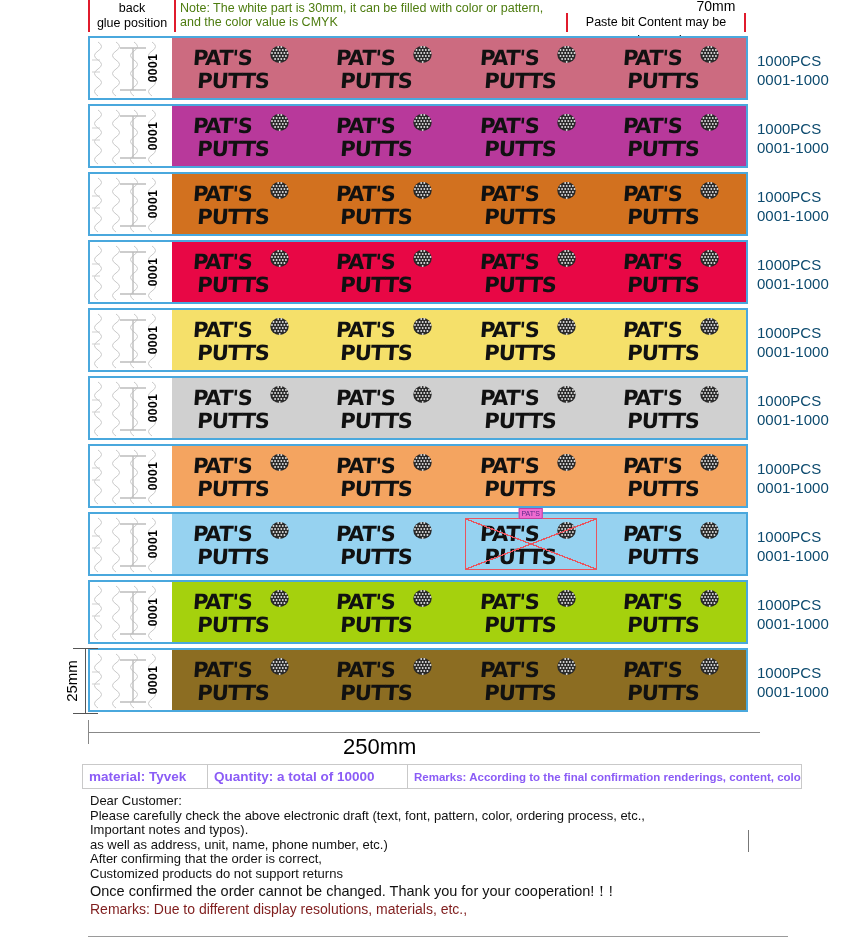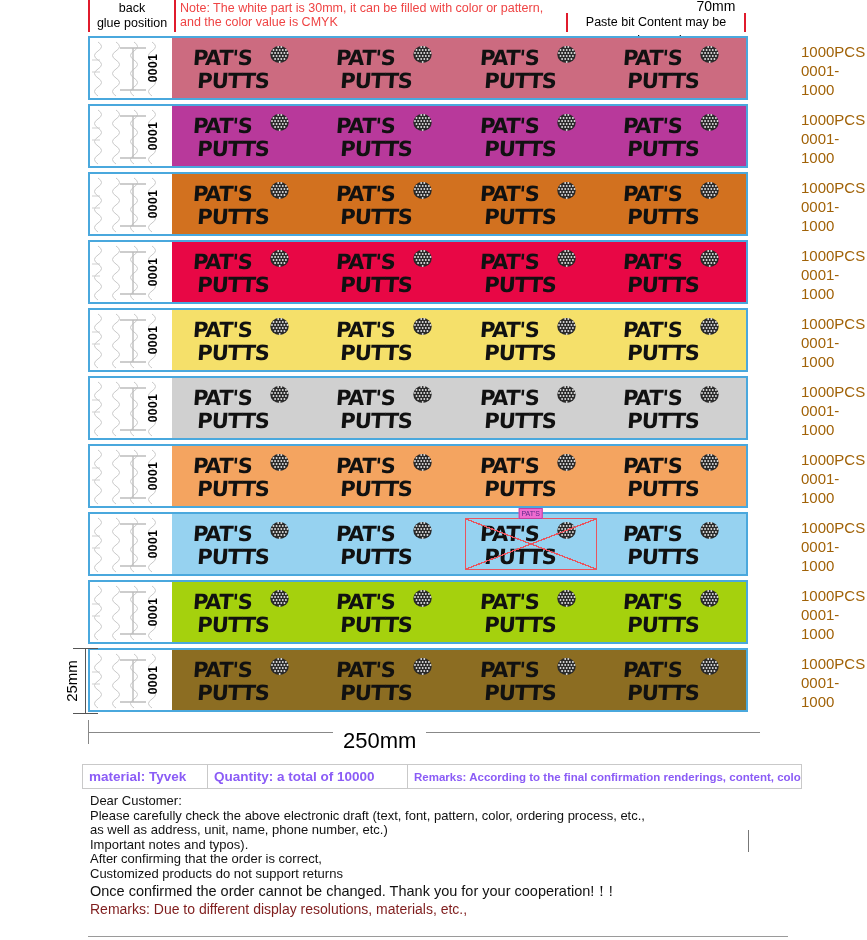--- a/index.html
+++ b/index.html
@@ -18,21 +18,21 @@
     position:absolute;left:0;top:0;width:867px;height:32px;
   }
   .hdr-glue{
     position:absolute;left:88px;top:0;width:88px;height:32px;
     text-align:center;line-height:15px;font-size:12.5px;color:#000;
     border-left:2px solid #e01b2c;border-right:2px solid #e01b2c;
     box-sizing:border-box;padding-top:1px;
   }
   .hdr-note{
     position:absolute;left:180px;top:1px;width:380px;
-    font-size:12.5px;line-height:14px;color:#ef4444;
+    font-size:12.5px;line-height:14px;color:#4d7c0f;
   }
   .hdr-70{
     position:absolute;left:566px;top:-2px;width:300px;
     text-align:center;font-size:14px;color:#000;
   }
   .hdr-paste{
     position:absolute;left:566px;top:13px;width:180px;height:19px;
     font-size:12.5px;color:#000;line-height:18px;text-align:center;
     border-left:2px solid #e01b2c;border-right:2px solid #e01b2c;
     box-sizing:border-box;
@@ -83,43 +83,43 @@
   }
   .marquee-tag{
     position:absolute;left:50%;top:-11px;transform:translateX(-50%);
     background:#f06cd0;color:#5a2a8a;font-size:7px;line-height:9px;
     padding:0 2px;white-space:nowrap;border:1px solid #c040a0;
   }
 
   
   .qtys{position:absolute;left:757px;top:36px;width:110px;}
   .qty{
-    height:68px;font-size:15px;line-height:19px;color:#a16207;
-    display:flex;flex-direction:column;justify-content:center;margin-left:44px;
+    height:68px;font-size:15px;line-height:19px;color:#0c4a6e;
+    display:flex;flex-direction:column;justify-content:center;
   }
 
   
   .dim25{
     position:absolute;left:55px;top:648px;width:38px;height:66px;
   }
   .dim25 .lbl{
     position:absolute;left:-4px;top:50%;
     transform:translateY(-50%) rotate(-90deg);
     font-size:15px;white-space:nowrap;
   }
   .dim25 .barL{position:absolute;left:30px;top:0;width:1px;height:66px;background:#555;}
   .dim25 .tickT{position:absolute;left:18px;top:0;width:25px;height:1px;background:#555;}
   .dim25 .tickB{position:absolute;left:18px;top:65px;width:25px;height:1px;background:#555;}
 
   .dim250{
     position:absolute;left:88px;top:712px;width:680px;height:34px;
   }
   .dim250 .line{position:absolute;left:0;top:20px;width:672px;height:1px;background:#888;}
   .dim250 .capL{position:absolute;left:0;top:8px;width:1px;height:24px;background:#888;}
-  .dim250 .lblwrap{position:absolute;left:245px;top:16px;background:#fff;padding:0 10px;font-size:22px;}
+  .dim250 .lblwrap{position:absolute;left:245px;top:22px;background:#fff;padding:0 10px;font-size:22px;}
 
   
   .matbar{
     position:absolute;left:82px;top:764px;width:720px;height:25px;
     border:1px solid #c9c9c9;box-sizing:border-box;display:flex;
     font-weight:bold;color:#8b5cf6;
   }
   .matbar .cell{
     display:flex;align-items:center;padding:0 6px;
     border-right:1px solid #c9c9c9;box-sizing:border-box;
@@ -1733,22 +1733,22 @@
 
   <div class="matbar">
     <div class="cell c1">material:  Tyvek</div>
     <div class="cell c2">Quantity:  a total of 10000</div>
     <div class="cell c3">Remarks: According to the final confirmation renderings, content, color production</div>
   </div>
 
   <div class="note">
     <div class="ln">Dear Customer:</div>
     <div class="ln">Please carefully check the above electronic draft (text, font, pattern, color, ordering process, etc.,</div>
+    <div class="ln">Important notes and typos).</div>
     <div class="ln">as well as address, unit, name, phone number, etc.)</div>
-    <div class="ln">Important notes and typos).</div>
     <div class="ln">After confirming that the order is correct,</div>
     <div class="ln">Customized products do not support returns</div>
     <div class="ln big">Once confirmed the order cannot be changed. Thank you for your cooperation!！!</div>
     <div class="ln red">Remarks: Due to different display resolutions, materials, etc.,</div>
   </div>
   <div class="note-divider"></div>
   <div class="bottomrule"></div>
 
 </div>
 

